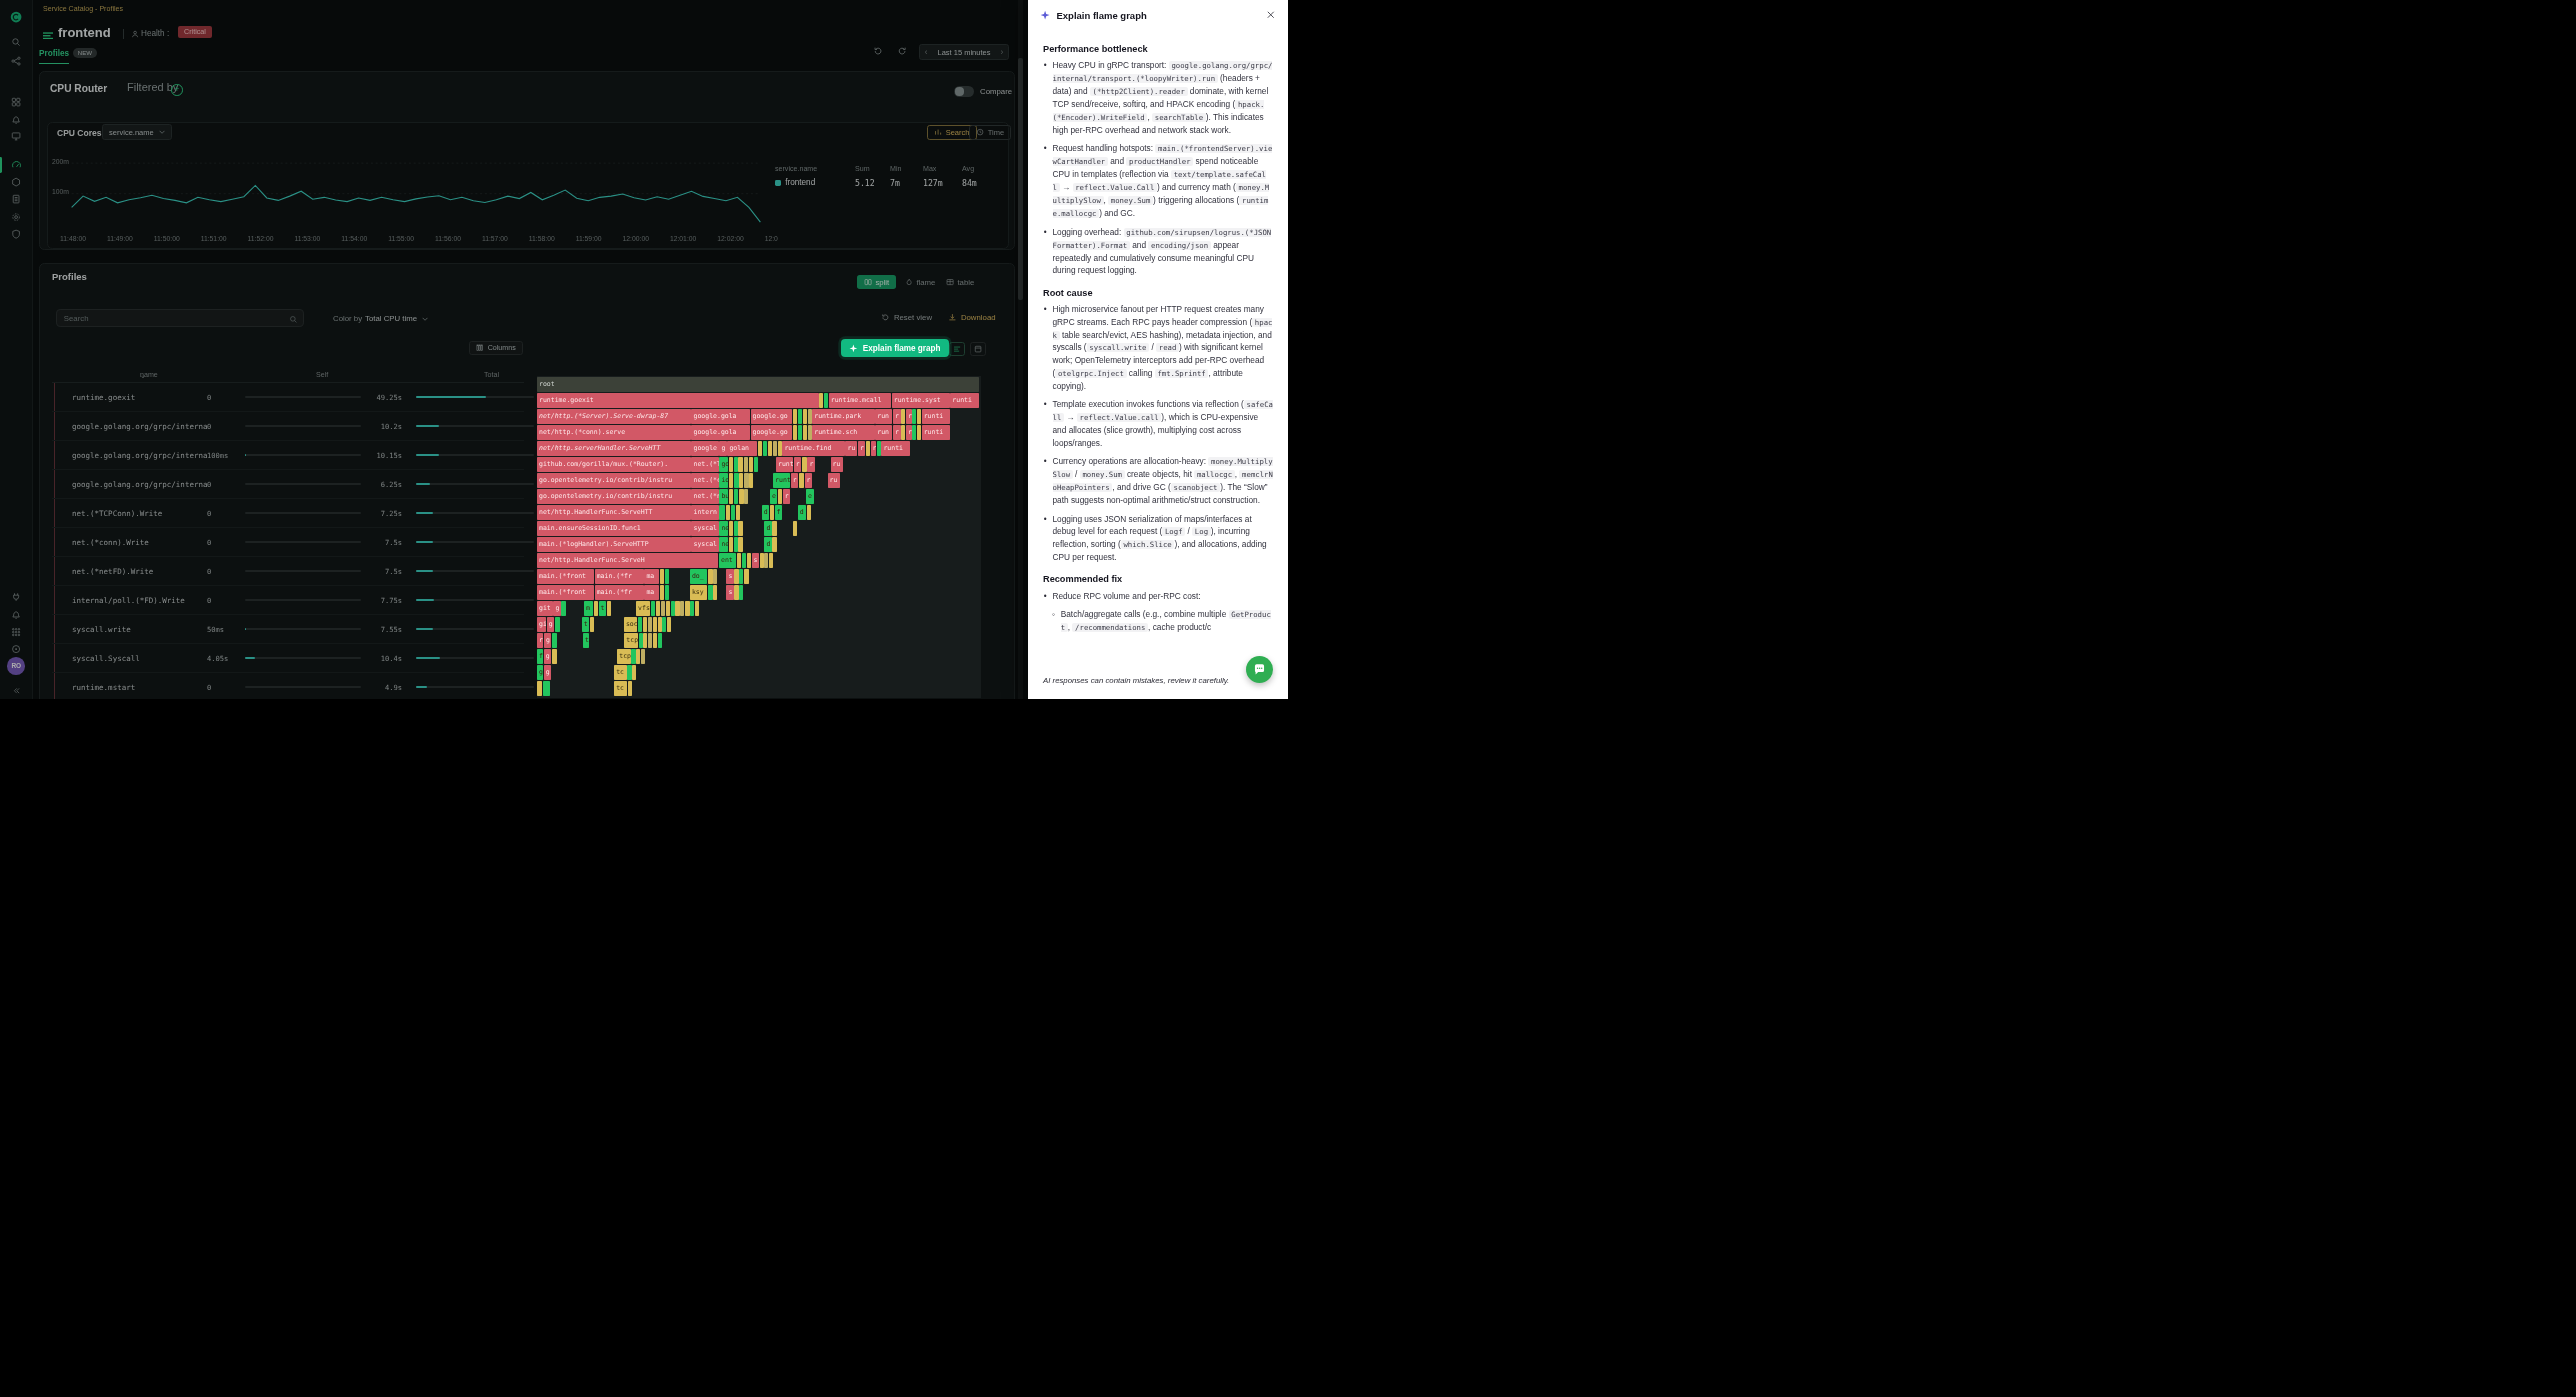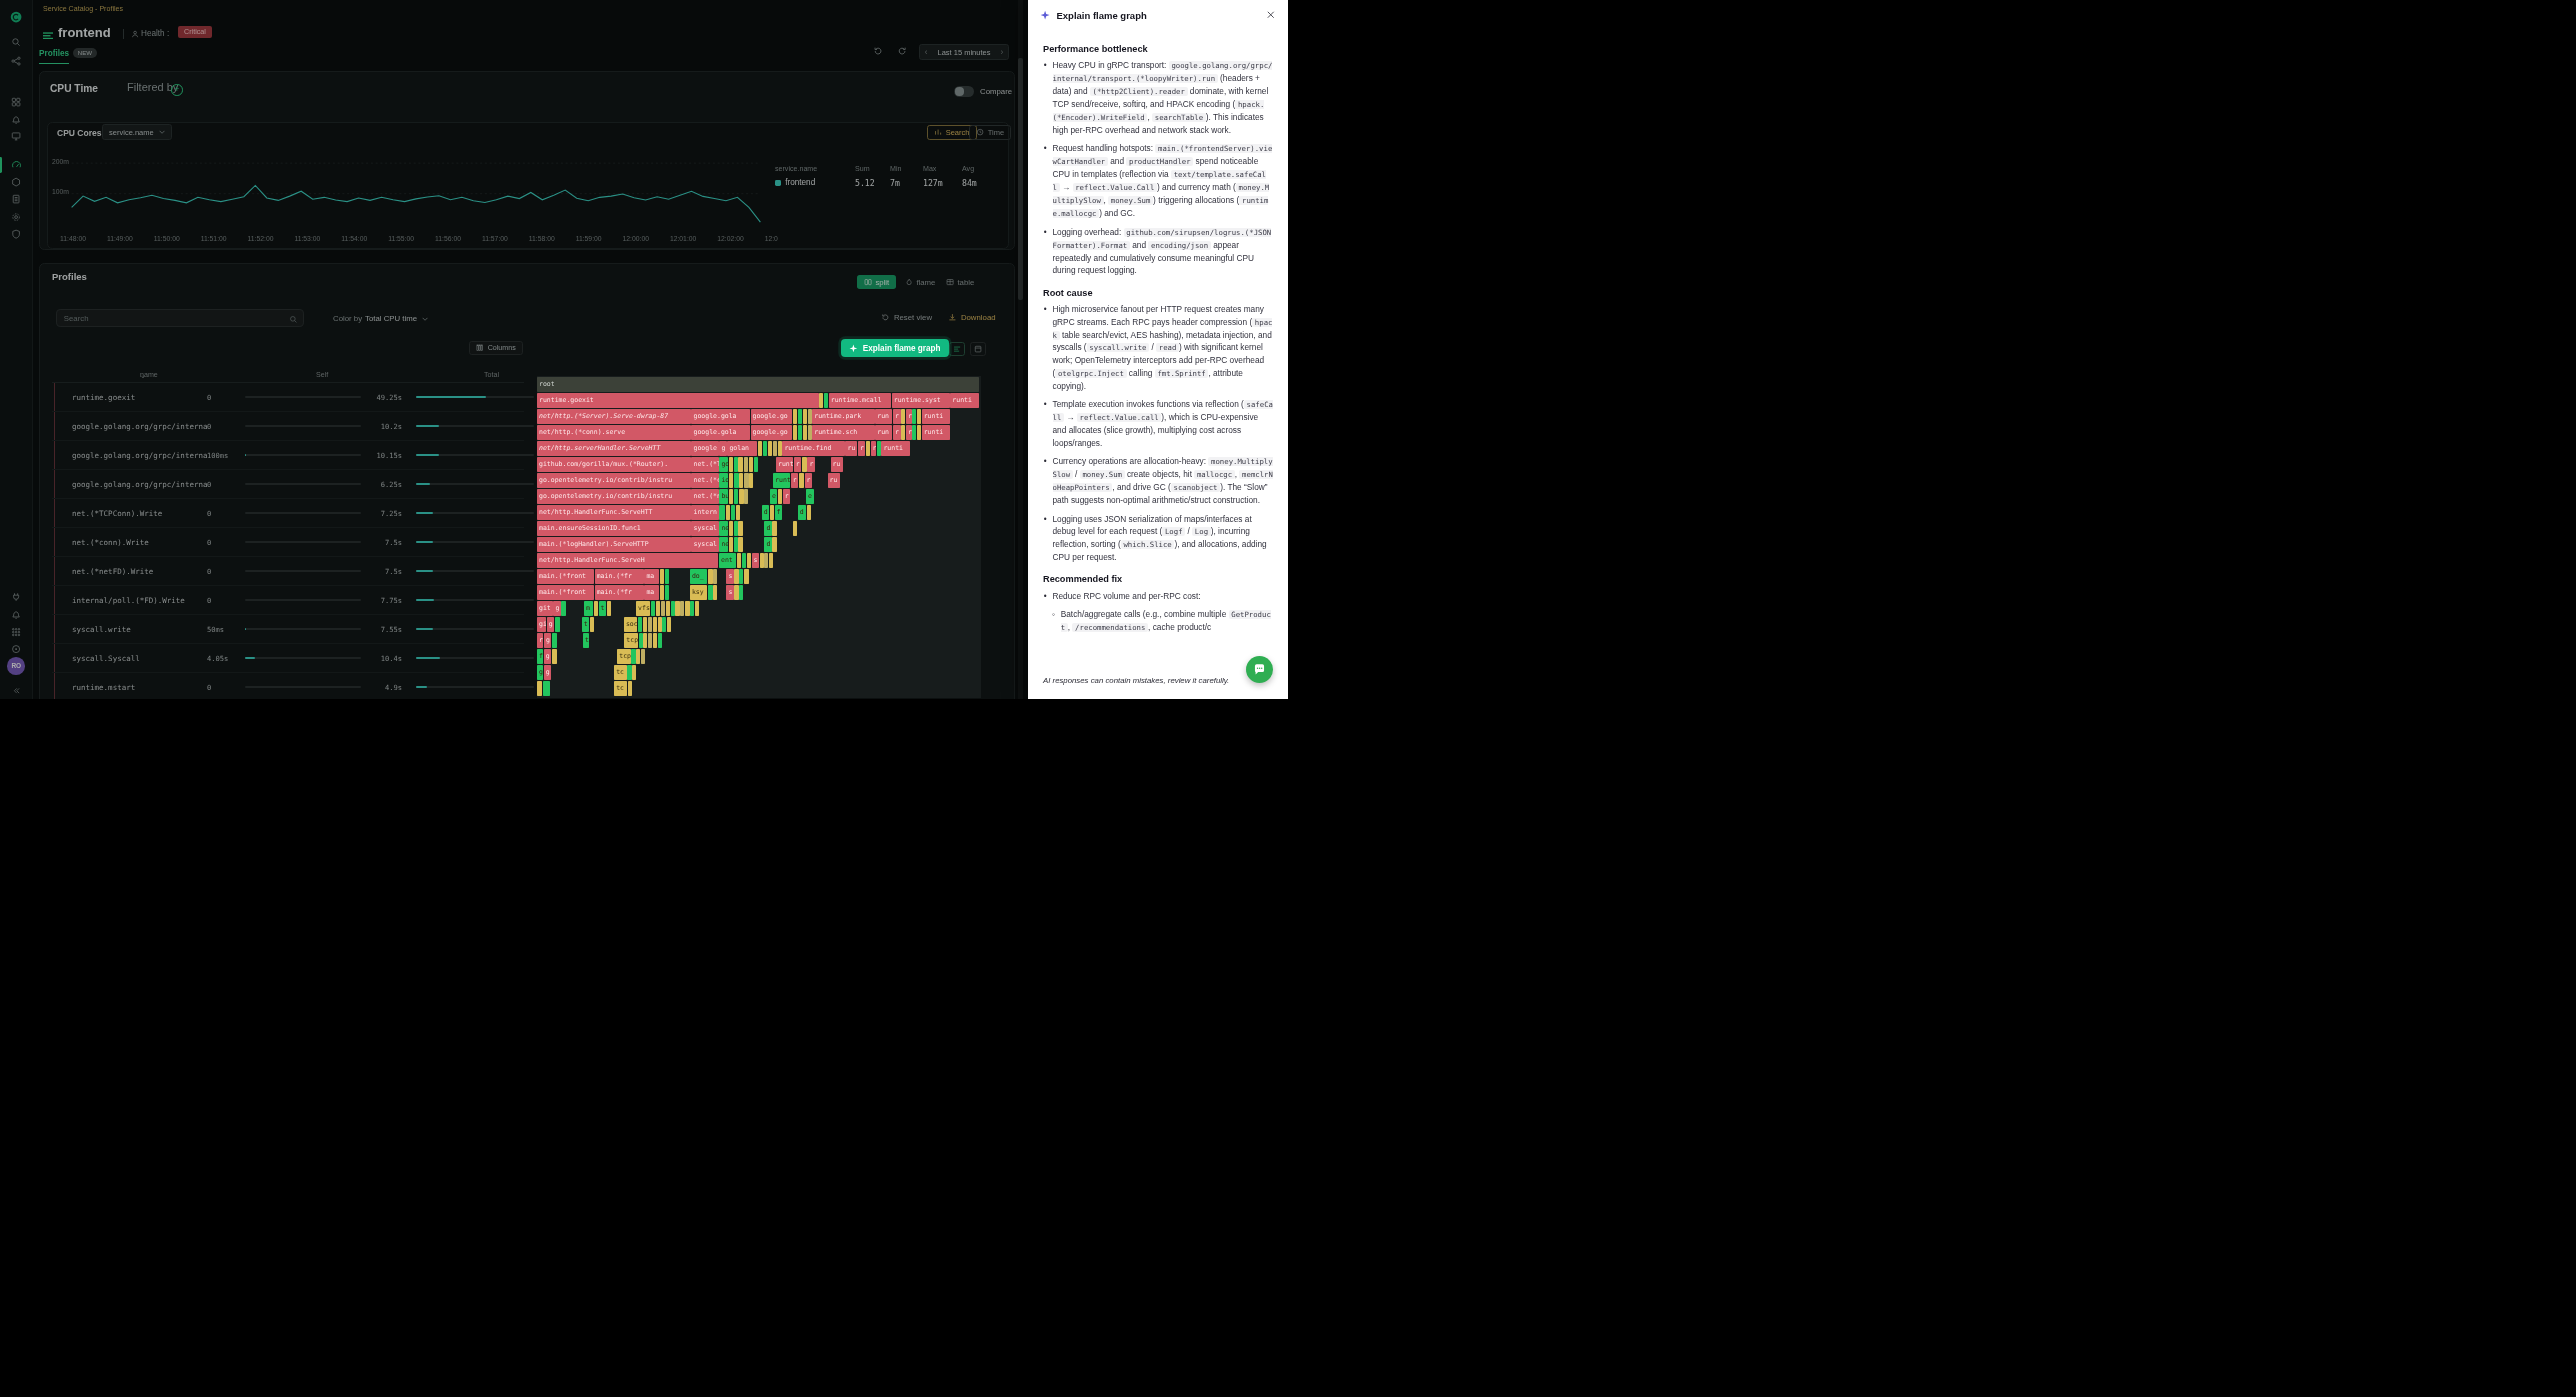--- a/index.html
+++ b/index.html
@@ -292,21 +292,21 @@
         <polyline points="12.8,2.6 12.8,5.6 9.8,5.6"></polyline>
       </svg>
   </span>
   <div class="time-pill">
     <span class="chev">‹</span>
     <span>Last 15 minutes</span>
     <span class="chev">›</span>
   </div>
 
   <div class="card card-cpu"></div>
-  <div class="cpu-title">CPU Time</div>
+  <div class="cpu-title">CPU Router</div>
   <div class="filtered-lbl">Filtered by</div>
   <div class="plus-btn">+</div>
   <div class="toggle"></div>
   <div class="compare-lbl">Compare</div>
 
   <div class="card-cores"></div>
   <div class="cores-title">CPU Cores</div>
   <div class="cores-select">
     <span>service.name</span>
     <svg width="6.1" height="4.1" viewBox="0 0 10 6" stroke="#8a9494" fill="none" stroke-width="1.4">

